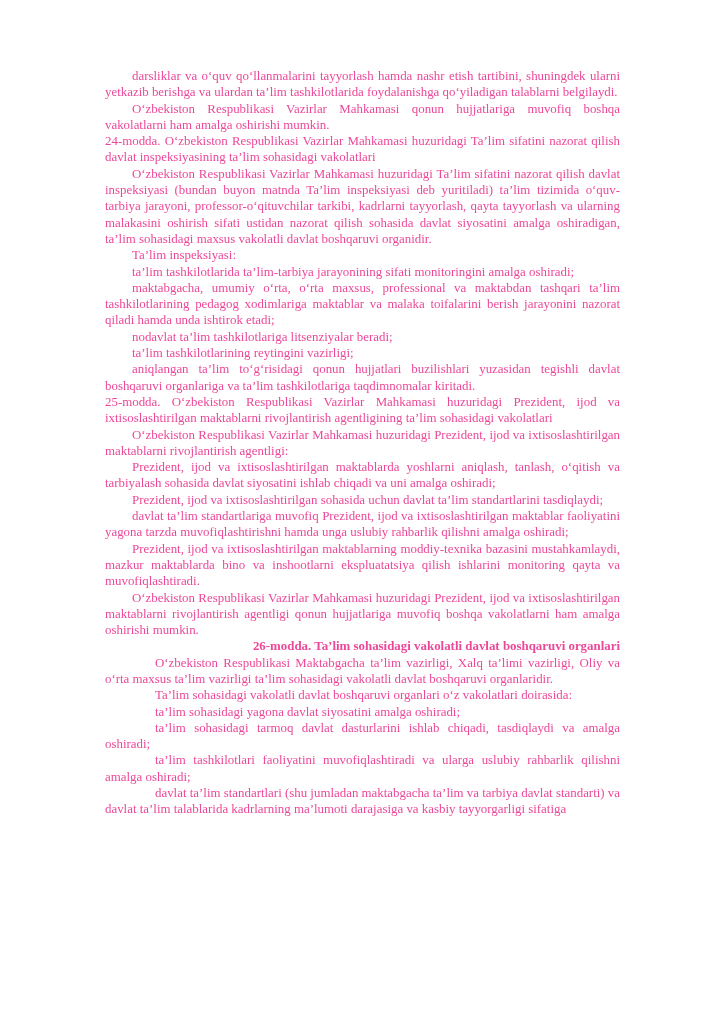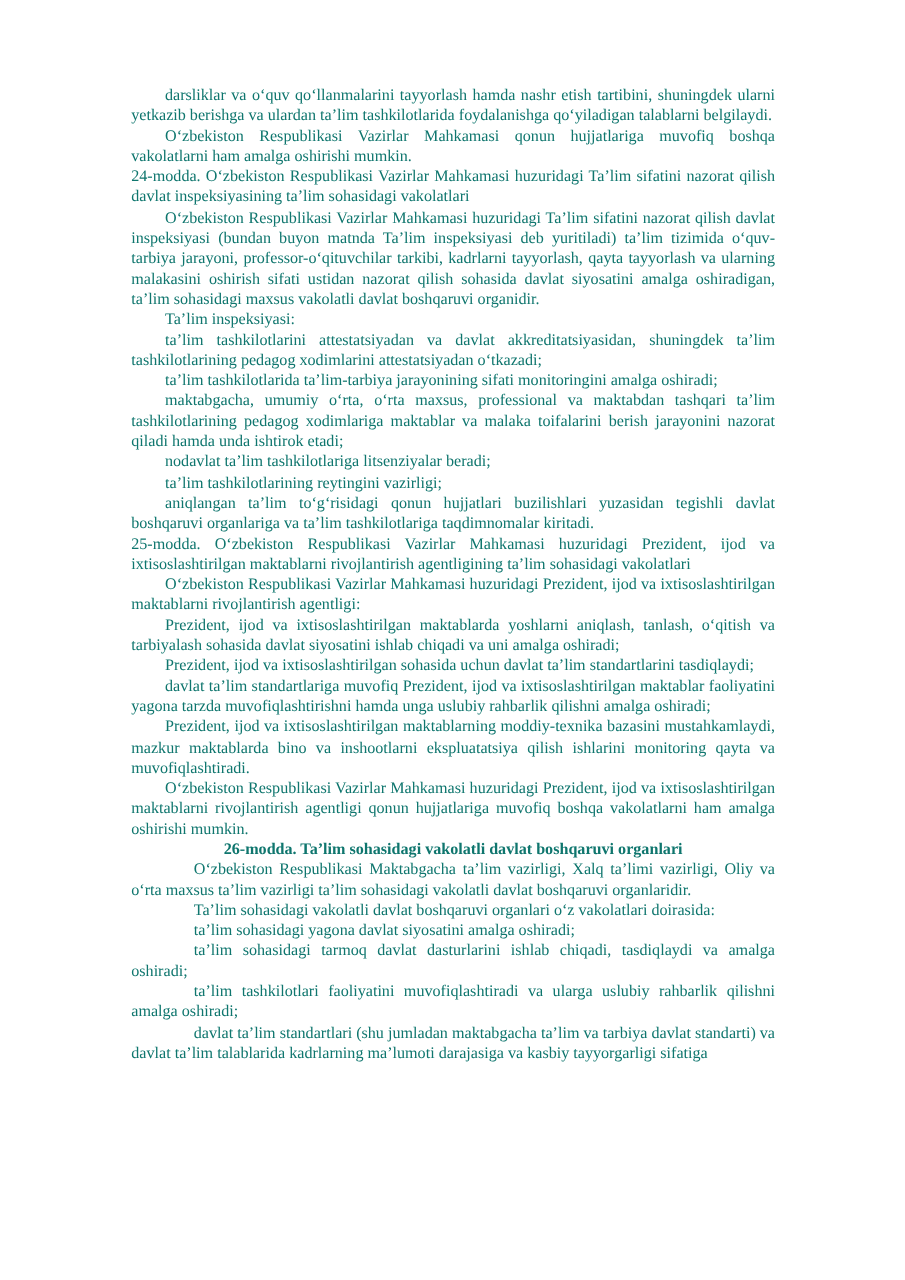--- a/index.html
+++ b/index.html
@@ -12,55 +12,54 @@
     width: 724px;
     height: 1024px;
     margin: 0 auto;
     background: #ffffff;
     overflow: hidden;
     box-sizing: border-box;
     padding: 68px 104px 0 105px;
     font-family: "Liberation Serif", "DejaVu Serif", serif;
     font-size: 12.9px;
     line-height: 16.3px;
-    color: #0f766e;
+    color: #ec4899;
   }
   .page p {
     margin: 0;
     padding: 0;
     text-align: justify;
   }
   .page p.body {
     text-indent: 27px;
   }
   .page p.body2 {
     text-indent: 50px;
   }
   .page p.heading {
     font-weight: normal;
     text-indent: 0;
     text-align: justify;
   }
   .page p.heading-center {
     font-weight: bold;
     text-indent: 0;
-    text-align: center;
+    text-align: right;
   }
 </style>
 </head>
 <body>
 
 <div class="page">
   <div>
       <p class="body">darsliklar va o‘quv qo‘llanmalarini tayyorlash hamda nashr etish tartibini, shuningdek ularni yetkazib berishga va ulardan ta’lim tashkilotlarida foydalanishga qo‘yiladigan talablarni belgilaydi.</p>
       <p class="body">O‘zbekiston Respublikasi Vazirlar Mahkamasi qonun hujjatlariga muvofiq boshqa vakolatlarni ham amalga oshirishi mumkin.</p>
       <p class="heading">24-modda. O‘zbekiston Respublikasi Vazirlar Mahkamasi huzuridagi Ta’lim sifatini nazorat qilish davlat inspeksiyasining ta’lim sohasidagi vakolatlari</p>
       <p class="body">O‘zbekiston Respublikasi Vazirlar Mahkamasi huzuridagi Ta’lim sifatini nazorat qilish davlat inspeksiyasi (bundan buyon matnda Ta’lim inspeksiyasi deb yuritiladi) ta’lim tizimida o‘quv-tarbiya jarayoni, professor-o‘qituvchilar tarkibi, kadrlarni tayyorlash, qayta tayyorlash va ularning malakasini oshirish sifati ustidan nazorat qilish sohasida davlat siyosatini amalga oshiradigan, ta’lim sohasidagi maxsus vakolatli davlat boshqaruvi organidir.</p>
       <p class="body">Ta’lim inspeksiyasi:</p>
-      <p class="body">ta’lim tashkilotlarini attestatsiyadan va davlat akkreditatsiyasidan, shuningdek ta’lim tashkilotlarining pedagog xodimlarini attestatsiyadan o‘tkazadi;</p>
       <p class="body">ta’lim tashkilotlarida ta’lim-tarbiya jarayonining sifati monitoringini amalga oshiradi;</p>
       <p class="body">maktabgacha, umumiy o‘rta, o‘rta maxsus, professional va maktabdan tashqari ta’lim tashkilotlarining pedagog xodimlariga maktablar va malaka toifalarini berish jarayonini nazorat qiladi hamda unda ishtirok etadi;</p>
       <p class="body">nodavlat ta’lim tashkilotlariga litsenziyalar beradi;</p>
       <p class="body">ta’lim tashkilotlarining reytingini vazirligi;</p>
       <p class="body">aniqlangan ta’lim to‘g‘risidagi qonun hujjatlari buzilishlari yuzasidan tegishli davlat boshqaruvi organlariga va ta’lim tashkilotlariga taqdimnomalar kiritadi.</p>
       <p class="heading">25-modda. O‘zbekiston Respublikasi Vazirlar Mahkamasi huzuridagi Prezident, ijod va ixtisoslashtirilgan maktablarni rivojlantirish agentligining ta’lim sohasidagi vakolatlari</p>
       <p class="body">O‘zbekiston Respublikasi Vazirlar Mahkamasi huzuridagi Prezident, ijod va ixtisoslashtirilgan maktablarni rivojlantirish agentligi:</p>
       <p class="body">Prezident, ijod va ixtisoslashtirilgan maktablarda yoshlarni aniqlash, tanlash, o‘qitish va tarbiyalash sohasida davlat siyosatini ishlab chiqadi va uni amalga oshiradi;</p>
       <p class="body">Prezident, ijod va ixtisoslashtirilgan sohasida uchun davlat ta’lim standartlarini tasdiqlaydi;</p>
       <p class="body">davlat ta’lim standartlariga muvofiq Prezident, ijod va ixtisoslashtirilgan maktablar faoliyatini yagona tarzda muvofiqlashtirishni hamda unga uslubiy rahbarlik qilishni amalga oshiradi;</p>

